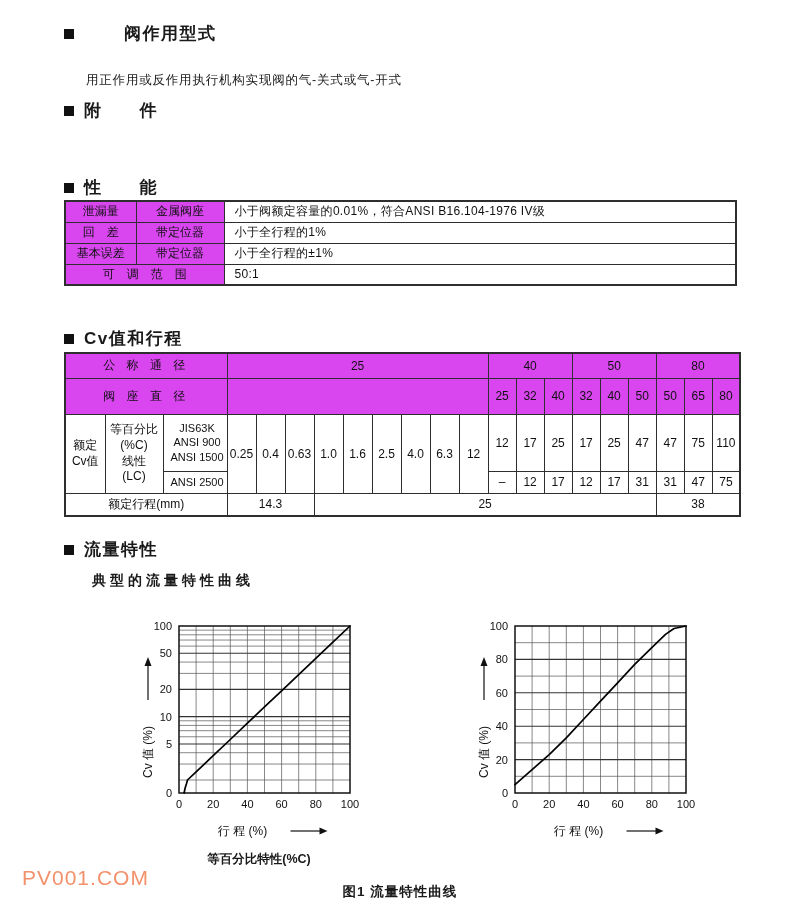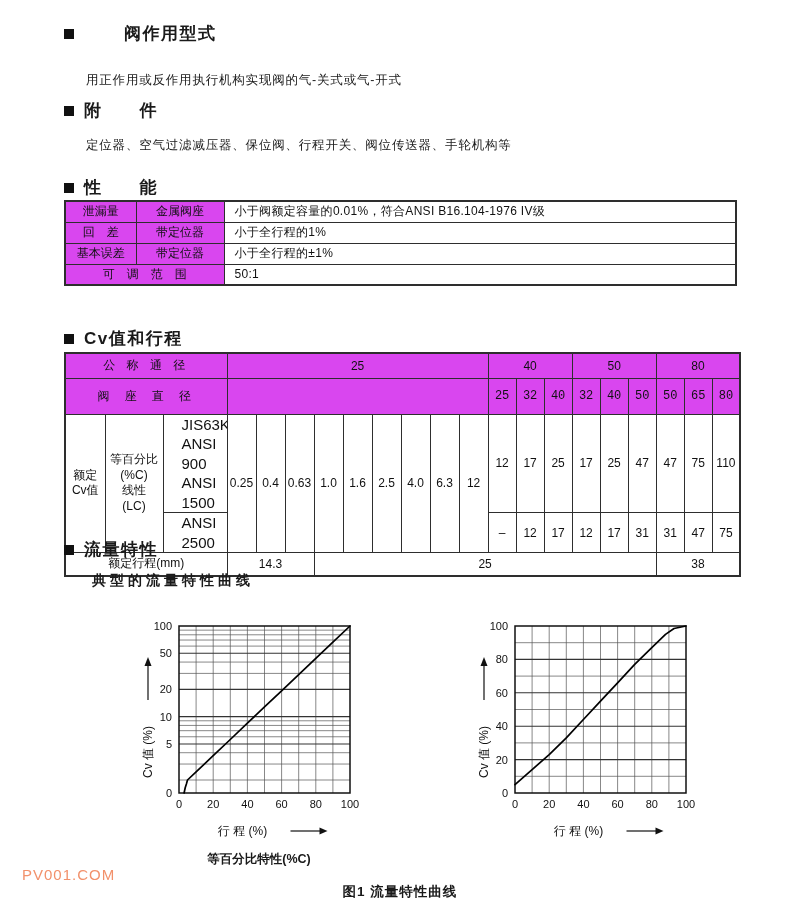--- a/index.html
+++ b/index.html
@@ -9,45 +9,44 @@
       font-size:17px;font-weight:bold;letter-spacing:1.5px;white-space:pre;}
   .sq{width:10px;height:10px;background:#111;display:inline-block;margin-right:10px;flex:none;}
   .para{position:absolute;left:86px;font-size:12.5px;letter-spacing:0.8px;white-space:pre;}
   table{border-collapse:collapse;position:absolute;left:64px;table-layout:fixed;background:#fff;}
   table,td{border:1px solid #2e2e2e;}
   table{border-width:2px;}
   td{font-size:12px;text-align:center;padding:0 2px;overflow:hidden;vertical-align:middle;color:#111;}
   .g{background:#d946ef;}
   .L{text-align:left;padding-left:10px;letter-spacing:0.3px;}
   .pre{white-space:pre-line;line-height:1.3;}
-  .rateL{text-align:left;padding-left:18px;white-space:pre-line;line-height:1.3;font-size:15px;}
+  .rateL{text-align:center;padding-left:6px;white-space:pre-line;line-height:1.3;font-size:11px;}
   .sp{letter-spacing:4px;}
   .subtitle{position:absolute;left:92px;font-size:14px;font-weight:bold;letter-spacing:4px;}
   .chart{position:absolute;width:250px;height:240px;}
   .chart text{font-family:"Liberation Sans","DejaVu Sans",sans-serif;fill:#111;}
   .caption{position:absolute;width:250px;text-align:center;font-size:12.5px;font-weight:bold;}
   .figcap{position:absolute;left:0;width:800px;text-align:center;font-size:13.5px;font-weight:bold;letter-spacing:1px;}
-  .watermark{position:absolute;left:22px;top:866px;font-size:15px;letter-spacing:1px;color:#F2916B;}
+  .watermark{position:absolute;left:22px;top:866px;font-size:21px;letter-spacing:1px;color:#F2916B;}
 </style>
 </head>
 <body>
 
 <div class="page">
 
   <div class="h1" style="top:22px;gap:40px;">
     <span class="sq"></span>
     <span>阀作用型式</span>
   </div>
   <div class="para" style="top:72px;">用正作用或反作用执行机构实现阀的气-关式或气-开式</div>
 
   <div class="h1" style="top:99px;">
     <span class="sq"></span>
     <span>附　　件</span>
   </div>
-  <div class="para" style="top:137px;">定位器、空气过滤减压器、保位阀、行程开关、阀位传送器、手轮机构等</div>
 
   <div class="h1" style="top:176px;">
     <span class="sq"></span>
     <span>性　　能</span>
   </div>
 
   <table style="top:200px;width:673px;">
     <colgroup>
         <col style="width:71px;">
         <col style="width:88px;">
@@ -106,21 +105,21 @@
         <col style="width:28px;">
     </colgroup>
     <tbody>
         <tr style="height:25px;">
       <td class="g sp" colspan="3">公 称 通 径</td>
       <td class="g" colspan="9">25</td>
       <td class="g" colspan="3">40</td>
       <td class="g" colspan="3">50</td>
       <td class="g" colspan="3">80</td>
     </tr>
-    <tr style="height:36px;font-family:Liberation Mono, monospace;">
+    <tr style="height:36px;">
       <td class="g sp" colspan="3">阀 座 直 径</td>
       <td class="g" colspan="9"></td>
       <td class="g">25</td>
       <td class="g">32</td>
       <td class="g">40</td>
       <td class="g">32</td>
       <td class="g">40</td>
       <td class="g">50</td>
       <td class="g">50</td>
       <td class="g">65</td>

